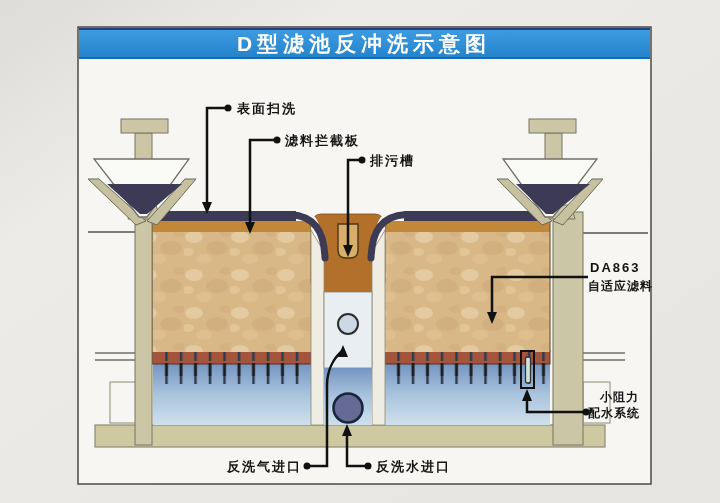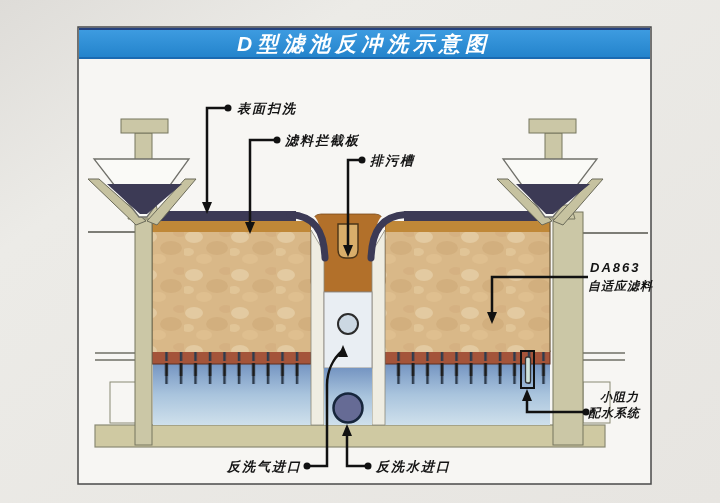--- a/index.html
+++ b/index.html
@@ -1,21 +1,21 @@
 <!DOCTYPE html>
 <html><head>
 <meta charset="utf-8">
 <style>
   html,body{margin:0;padding:0;}
   body{
     width:720px;height:503px;overflow:hidden;
     background:#e9e7e3;
     font-family:"Liberation Sans","DejaVu Sans",sans-serif;
   }
-  .stage{position:relative;width:720px;height:487px;font-style:italic;}
+  .stage{position:relative;width:720px;height:487px;}
   svg{position:absolute;left:0;top:0;}
   text{font-family:"Liberation Sans","DejaVu Sans",sans-serif;}
   .lbl{font-size:13px;font-weight:bold;fill:#141414;letter-spacing:2px;}
   .lbl-sm{font-size:12px;font-weight:bold;fill:#141414;letter-spacing:1px;}
   .title{font-size:21px;font-weight:bold;fill:#ffffff;letter-spacing:5px;}
 </style>
 </head>
 <body>
 
 <div class="stage">

